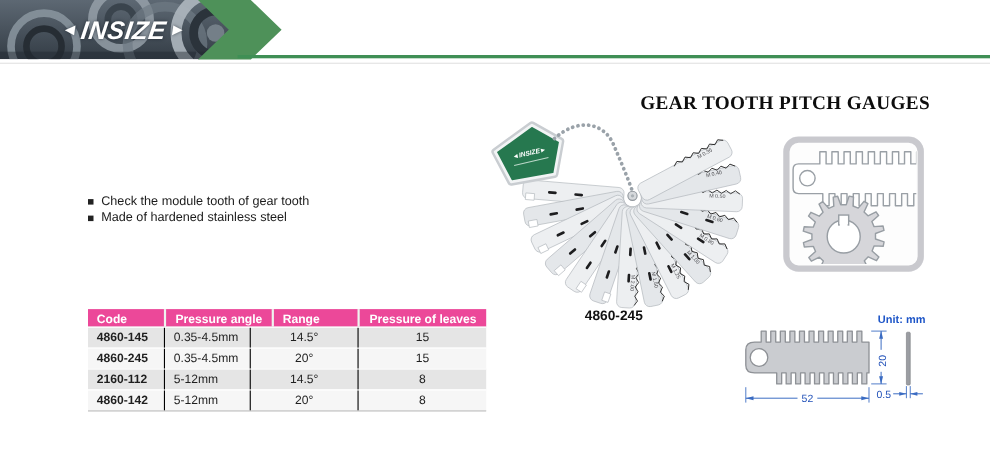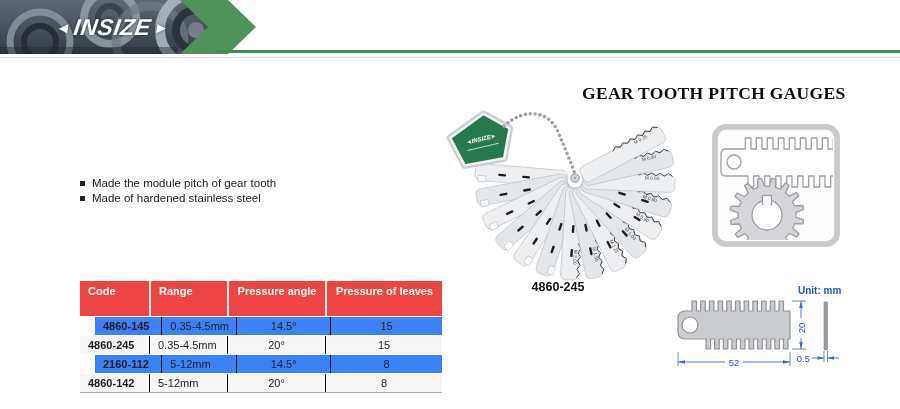--- a/index.html
+++ b/index.html
@@ -38,25 +38,25 @@
   
   #unitdraw{left:648px;top:282px;width:252px;height:100px;}
   .dimtxt{font-size:9.5px;fill:#2050b8;}
   .unittxt{font-size:10px;font-weight:bold;fill:#1e56c8;}
   .dimln{stroke:#3a6bc2;stroke-width:.9;fill:none;}
   .extln{stroke:#3a6bc2;stroke-width:.8;fill:none;}
   .dimarr{fill:#3a6bc2;}
 
   
   #spec{left:80px;top:281px;width:362px;font-size:11px;}
-  #spec .thead{display:flex;background:#ef4444;color:#fff;font-weight:bold;height:35px;line-height:20px;justify-content:center;}
+  #spec .thead{display:flex;background:#ec4899;color:#fff;font-weight:bold;height:16px;line-height:20px;justify-content:center;}
   #spec .th{box-sizing:border-box;border-left:2px solid #eef4ef;}
   #spec .th:first-child{border-left:none;}
   #spec .tr{display:flex;height:18px;line-height:18px;background:#f6f6f6;border-top:1px solid #fff;}
-  #spec .tr.gray{background:#3b82f6;margin-left:15px;}
+  #spec .tr.gray{background:#e5e5e5;}
   #spec .td{box-sizing:border-box;border-left:1px solid #000000;color:#1f1f1f;}
   #spec .td:first-child{border-left:none;font-weight:bold;}
   #spec .c0,#spec .th0{width:69px;padding-left:8px;}
   #spec .c1,#spec .th1{width:78px;padding-left:8px;}
   #spec .c2,#spec .th2{width:98px;text-align:center;}
   #spec .c3,#spec .th3{width:117px;text-align:center;}
   #spec{border-bottom:1px solid #ababab;}
 </style>
 </head>
 <body>
@@ -90,21 +90,21 @@
   <span class="arr">◄</span>
   <span class="nm">INSIZE</span>
   <span class="arr">►</span>
 </div>
 
 <div class="abs" id="title">GEAR TOOTH PITCH GAUGES</div>
 
 <div class="abs" id="features">
   <div class="row">
     <span class="sq"></span>
-    <span>Made the module pitch of gear tooth</span>
+    <span>Check the module tooth of gear tooth</span>
   </div>
   <div class="row">
     <span class="sq"></span>
     <span>Made of hardened stainless steel</span>
   </div>
 </div>
 
 <svg class="abs" id="photo" viewBox="0 0 225 168">
   <g>
       <g transform="rotate(184.79999999999998 137 72)">
@@ -270,22 +270,22 @@
     <line class="dimln" x1="179.5" y1="76" x2="191" y2="76"></line>
   <polygon class="dimarr" points="176,76 169.5,74.3 169.5,77.7"></polygon>
     <polygon class="dimarr" points="179.5,76 186,74.3 186,77.7"></polygon>
   <text class="dimtxt" x="162" y="79.5" text-anchor="end">0.5</text>
   <text class="unittxt" x="150" y="12">Unit: mm</text>
 </svg>
 
 <div class="abs" id="spec">
   <div class="thead">
     <div class="th th0">Code</div>
+    <div class="th th2">Pressure angle</div>
     <div class="th th1">Range</div>
-    <div class="th th2">Pressure angle</div>
     <div class="th th3">Pressure of leaves</div>
   </div>
   <div>
       <div class="tr gray">
         <div class="td c0">4860-145</div>
         <div class="td c1">0.35-4.5mm</div>
         <div class="td c2">14.5°</div>
         <div class="td c3">15</div>
       </div>
       <div class="tr">

